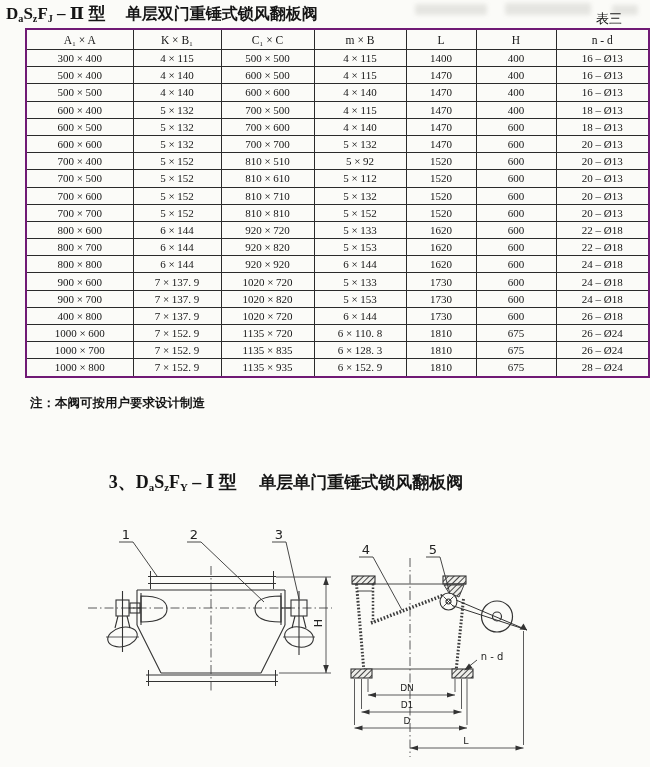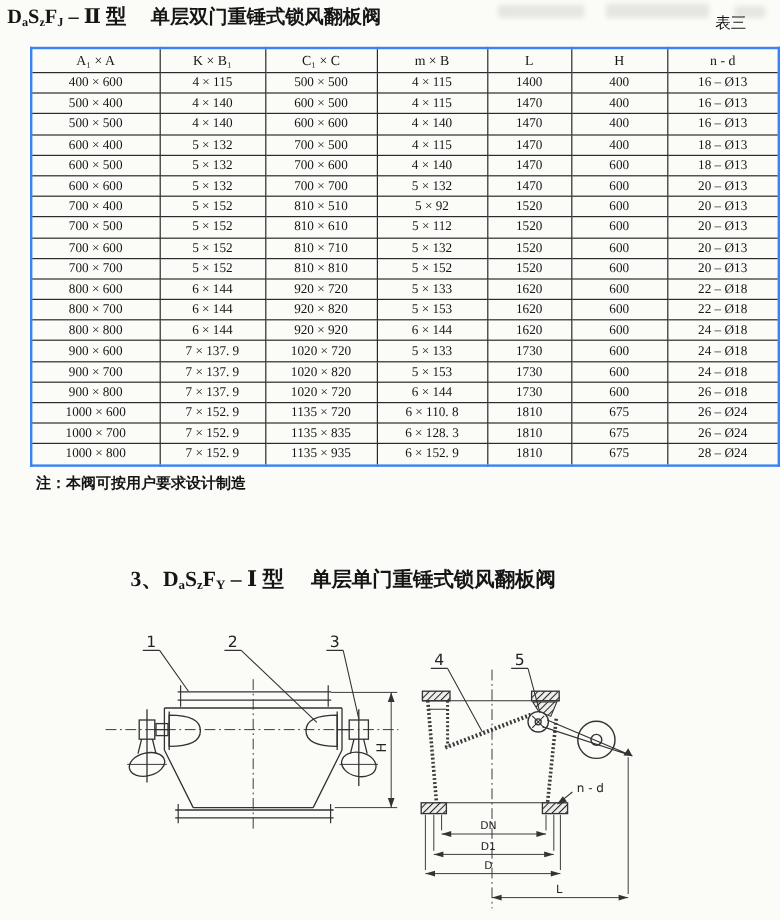--- a/index.html
+++ b/index.html
@@ -16,21 +16,21 @@
     position:absolute;left:25px;top:28px;width:623px;
     border-collapse:collapse;table-layout:fixed;
     font-size:11px;
   }
   table.spec th,table.spec td{
     border:1px solid #2b2b2b;text-align:center;vertical-align:middle;
     padding:0;height:16.2px;font-weight:normal;white-space:nowrap;
     overflow:hidden;
   }
   table.spec th{height:19px;font-size:11.5px;}
-  table.spec{border:2px solid #3b82f6;margin-top:11px;}
+  table.spec{border:2px solid #701a75;}
   .note{
     position:absolute;left:30px;top:395px;font-size:12.5px;font-weight:bold;
     font-family:Liberation Serif, serif;
   }
   .title2{
     position:absolute;left:0;top:470px;width:572px;text-align:center;
     font-size:18px;font-weight:bold;white-space:nowrap;
   }
   .title2 .cn{font-family:"DejaVu Sans","Liberation Sans",sans-serif;margin-left:18px;font-size:17px;}
   svg.diagram{position:absolute;left:0;top:515px;}
@@ -66,21 +66,21 @@
         <th>K × B₁</th>
         <th>C₁ × C</th>
         <th>m × B</th>
         <th>L</th>
         <th>H</th>
         <th>n - d</th>
       </tr>
   </thead>
   <tbody>
       <tr>
-        <td>400 × 600</td>
+        <td>300 × 400</td>
         <td>4 × 115</td>
         <td>500 × 500</td>
         <td>4 × 115</td>
         <td>1400</td>
         <td>400</td>
         <td>16 – Ø13</td>
       </tr>
       <tr>
         <td>500 × 400</td>
         <td>4 × 140</td>
@@ -201,21 +201,21 @@
       <tr>
         <td>900 × 700</td>
         <td>7 × 137. 9</td>
         <td>1020 × 820</td>
         <td>5 × 153</td>
         <td>1730</td>
         <td>600</td>
         <td>24 – Ø18</td>
       </tr>
       <tr>
-        <td>900 × 800</td>
+        <td>400 × 800</td>
         <td>7 × 137. 9</td>
         <td>1020 × 720</td>
         <td>6 × 144</td>
         <td>1730</td>
         <td>600</td>
         <td>26 – Ø18</td>
       </tr>
       <tr>
         <td>1000 × 600</td>
         <td>7 × 152. 9</td>

